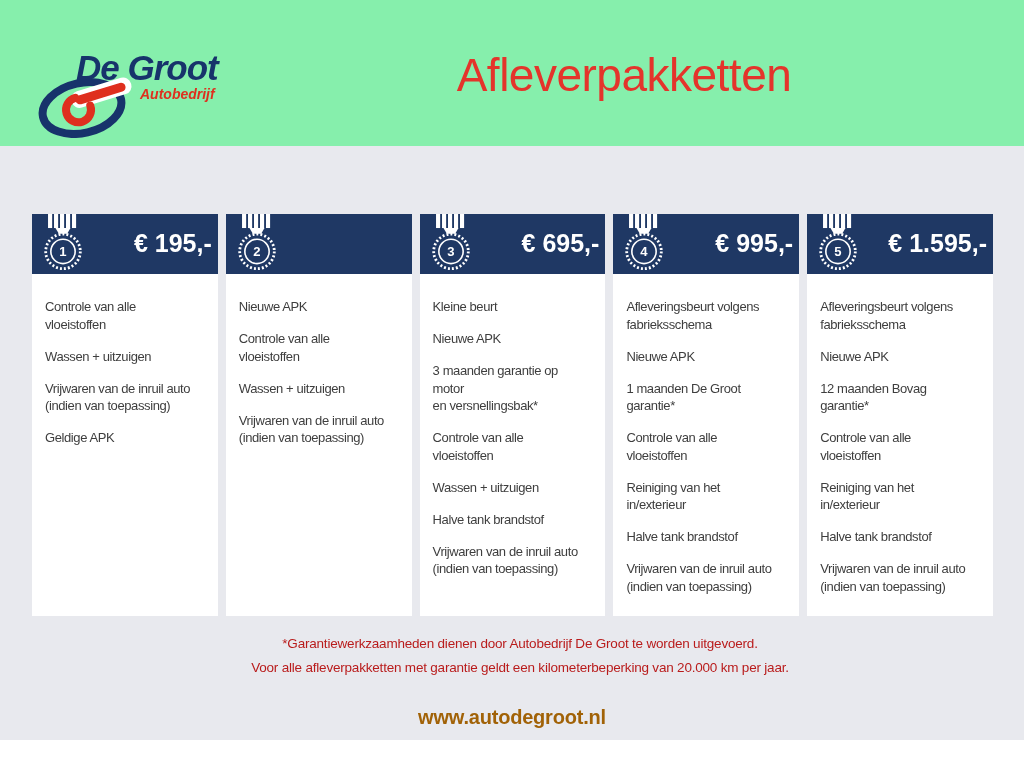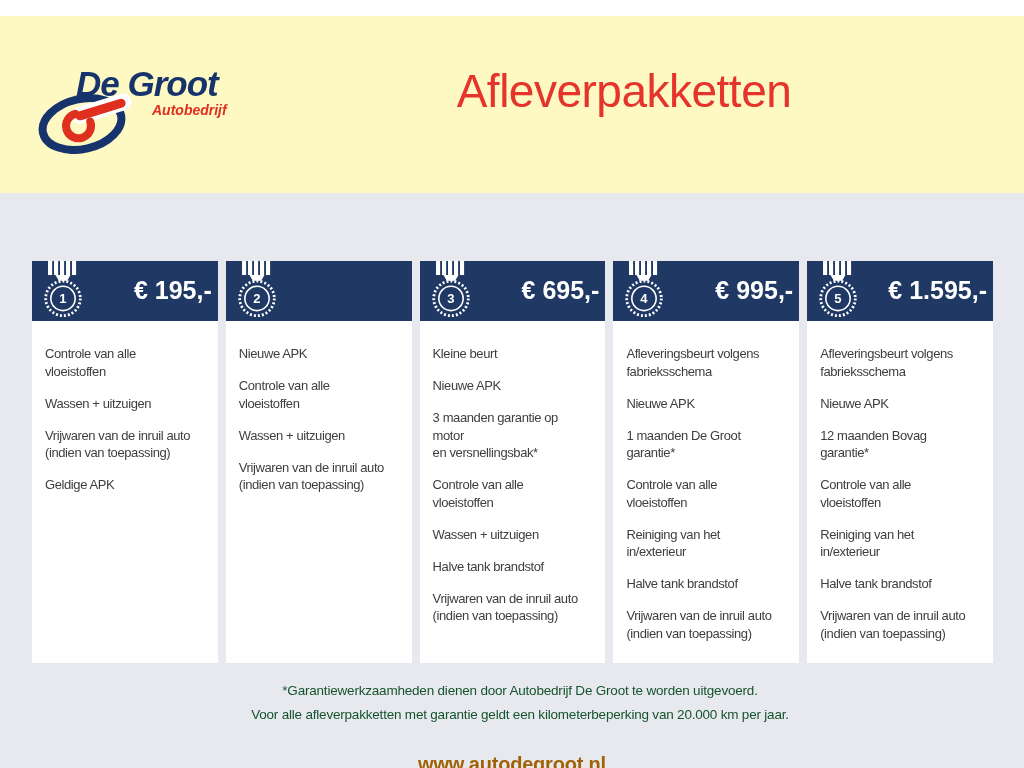--- a/index.html
+++ b/index.html
@@ -6,31 +6,31 @@
   html, body { margin: 0; padding: 0; }
   body {
     width: 1024px; height: 768px;
     background: #ffffff;
     font-family: "Liberation Sans", "DejaVu Sans", sans-serif;
     overflow: hidden;
     position: relative;
   }
 
   
-  .header { position: relative; height: 177px; background: #fef9c3; margin-top: 16px; }
+  .header { position: relative; height: 146px; background: #86efac; }
 
   .logo { position: absolute; left: 36px; top: 40px; width: 210px; height: 98px; }
   .logo-emblem { position: absolute; left: 0; top: 32px; width: 100px; height: 66px; }
   .logo-name {
     position: absolute; left: 40px; top: 8px;
     font-size: 35px; font-weight: bold; font-style: italic;
     color: #17336b; letter-spacing: -1px; white-space: nowrap;
   }
   .logo-tagline {
-    position: absolute; left: 116px; top: 46px;
+    position: absolute; left: 104px; top: 46px;
     font-size: 14px; font-weight: bold; font-style: italic;
     color: #df2f1e; white-space: nowrap;
   }
 
   .page-title {
     position: absolute; left: 240px; right: 16px; top: 48px;
     text-align: center;
     font-size: 46px; color: #e4342b; letter-spacing: -0.5px;
   }
 
@@ -53,21 +53,21 @@
     padding-bottom: 2px; white-space: nowrap;
   }
   .card-body { padding: 24px 23px 0 13px; }
   .feature {
     font-size: 13px; line-height: 17.5px; letter-spacing: -0.4px;
     color: #3e3e3e; margin-bottom: 14.5px; white-space: pre-line;
   }
 
   .footnotes {
     position: absolute; top: 486px; left: 16px; right: 0;
-    text-align: center; color: #14532d;
+    text-align: center; color: #b91c1c;
     font-size: 13.5px; line-height: 24px; letter-spacing: -0.2px;
   }
   .website {
     position: absolute; top: 560px; left: 0; right: 0;
     text-align: center; color: #a16207;
     font-size: 20px; font-weight: bold; letter-spacing: -0.2px;
   }
 
   
 </style>

